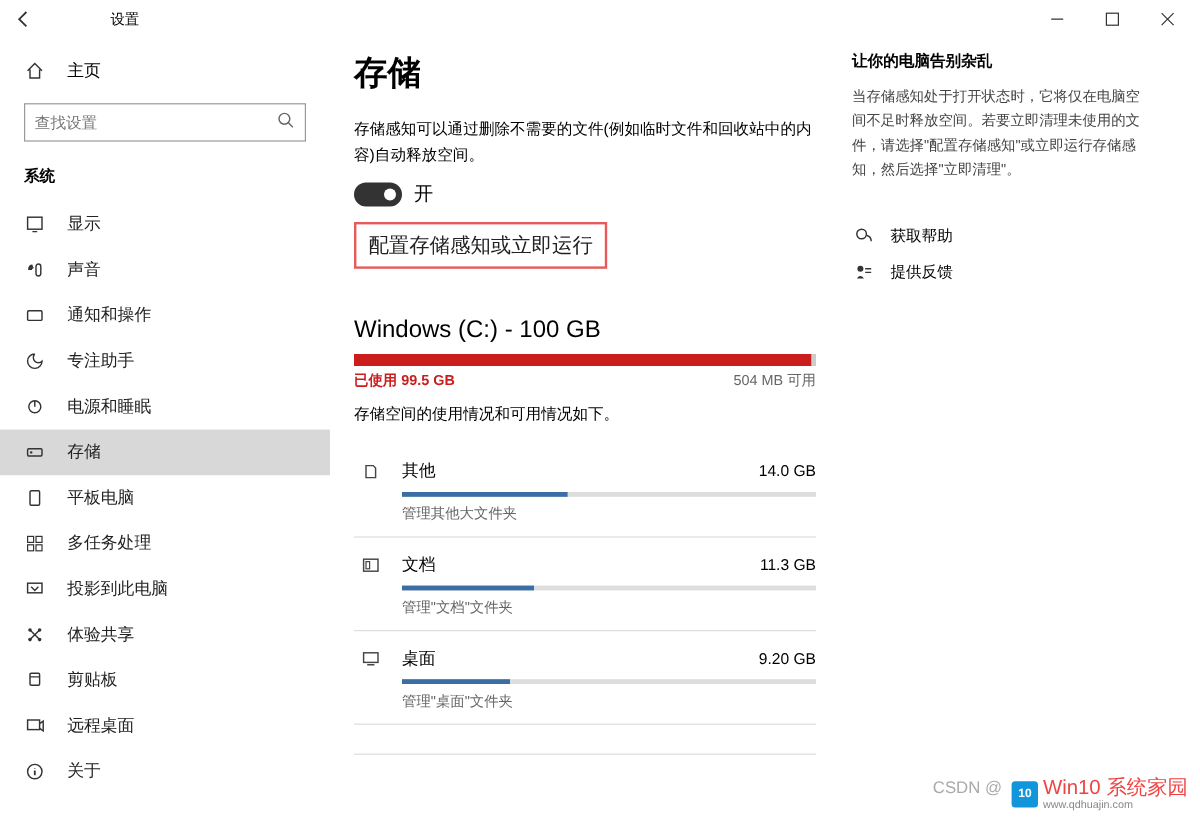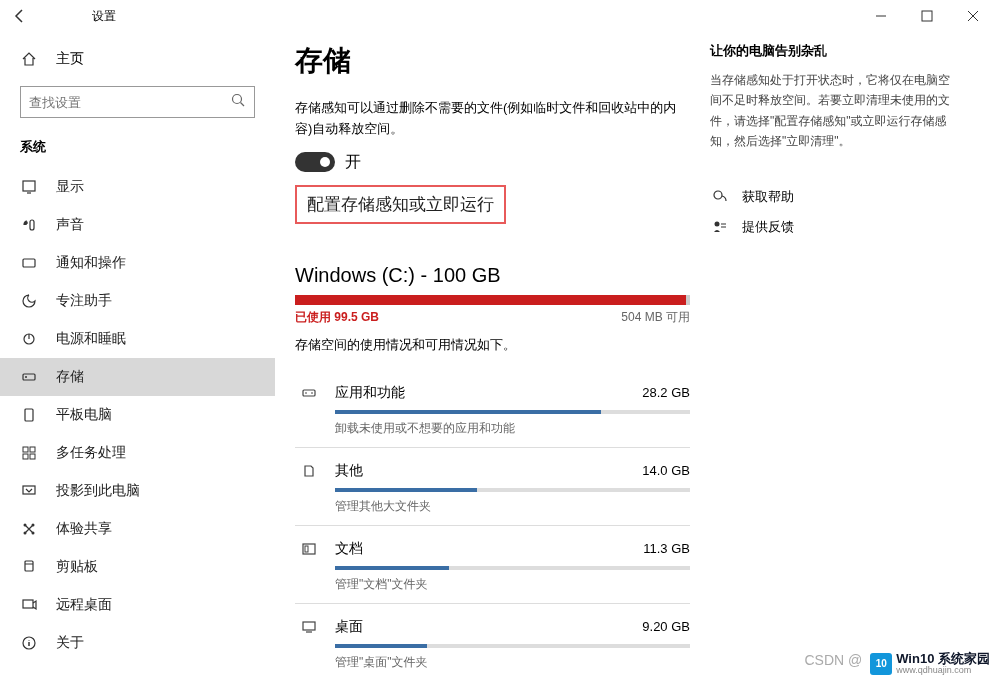--- a/index.html
+++ b/index.html
@@ -45,32 +45,32 @@
 
 .cat-item { border-bottom: 1px solid #ddd; padding: 10px 0 10px 0; margin-bottom: 4px; cursor: pointer; }
 .cat-row { display: flex; align-items: center; }
 .cat-icon { width: 28px; margin-right: 12px; display:flex; align-items:center; justify-content:center; color:#444; }
 .cat-name { font-size: 14px; flex: 1; }
 .cat-size { font-size: 13px; }
 .cat-bar { height: 4px; background: #ddd; margin: 8px 0 6px 40px; position: relative; }
 .cat-bar .fill { position: absolute; left:0; top:0; bottom:0; background:#3a6ea5; }
 .cat-sub { font-size: 12px; color: #666; margin-left: 40px; }
 
-.aside { width: 250px; margin-left: 20px; font-size: 12px; }
+.aside { width: 250px; margin-left: 30px; font-size: 12px; }
 .aside .tip-title { font-size: 13px; font-weight: 600; margin-bottom: 10px; }
 .aside .tip-body { color: #444; line-height: 1.7; margin-bottom: 30px; }
 .aside .help-row { display: flex; align-items: center; padding: 6px 0; cursor: pointer; }
 .aside .help-row .icon { width: 20px; margin-right: 12px; display:flex; align-items:center; justify-content:center;}
 .aside .help-row span { font-size: 13px; }
 
 .watermark { position: absolute; right: 10px; bottom: 6px; font-size: 12px; color: #999; display:flex; align-items:flex-start; gap:8px; }
 .watermark .csdn { font-size: 14px; color: #aaa; }
 .watermark .logo { display:flex; align-items:center; gap:4px; }
 .watermark .cube { width:22px; height:22px; background:#1296db; border-radius:3px; display:flex; align-items:center; justify-content:center; color:#fff; font-size:10px; font-weight:bold; }
-.watermark .logotext { font-size:13px; font-weight:bold; color:#0f172a; line-height:1; }
+.watermark .logotext { font-size:17px; font-weight:normal; color:#ef4444; line-height:1; }
 .watermark .logourl { font-size:9px; color:#888; }
 
 svg { width: 16px; height: 16px; }
 </style>
 </head>
 <body>
 
 <div class="titlebar">
   <div class="back">
     <svg viewBox="0 0 16 16">
@@ -253,37 +253,20 @@
         <div class="drive-title">Windows (C:) - 100 GB</div>
         <div class="drive-bar">
             <div class="free" id="free-bar" style="width: 1%;"></div>
           </div>
         <div class="drive-stats">
           <span>已使用 99.5 GB</span>
           <span>504 MB 可用</span>
         </div>
         <div class="drive-desc">存储空间的使用情况和可用情况如下。</div>
         <div id="cat-list">
-            <div class="cat-item">
-              <div class="cat-row">
-                <span class="cat-icon">
-                  <svg viewBox="0 0 16 16">
-                    <rect x="2" y="5" width="12" height="6" rx="1" fill="none" stroke="#444" stroke-width="1.2"></rect>
-                    <line x1="4" y1="8" x2="6" y2="8" stroke="#444"></line>
-                    <line x1="10" y1="8" x2="12" y2="8" stroke="#444"></line>
-                  </svg>
-                </span>
-                <span class="cat-name">应用和功能</span>
-                <span class="cat-size">28.2 GB</span>
-              </div>
-              <div class="cat-bar">
-                <div class="fill" style="width:75%"></div>
-              </div>
-              <div class="cat-sub">卸载未使用或不想要的应用和功能</div>
-            </div>
             <div class="cat-item">
               <div class="cat-row">
                 <span class="cat-icon">
                   <svg viewBox="0 0 16 16">
                     <path d="M4 3 H10 L12 5 V13 H4 Z" fill="none" stroke="#444" stroke-width="1.2"></path>
                   </svg>
                 </span>
                 <span class="cat-name">其他</span>
                 <span class="cat-size">14.0 GB</span>
               </div>

